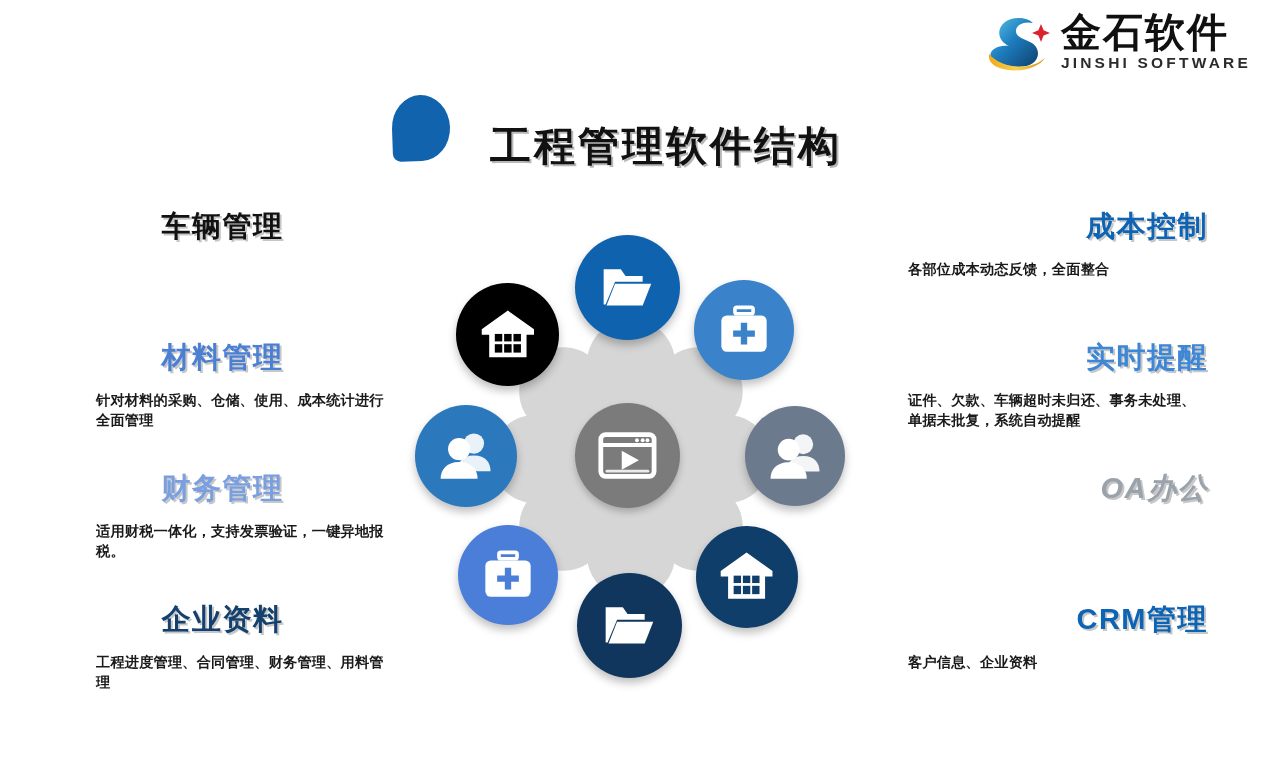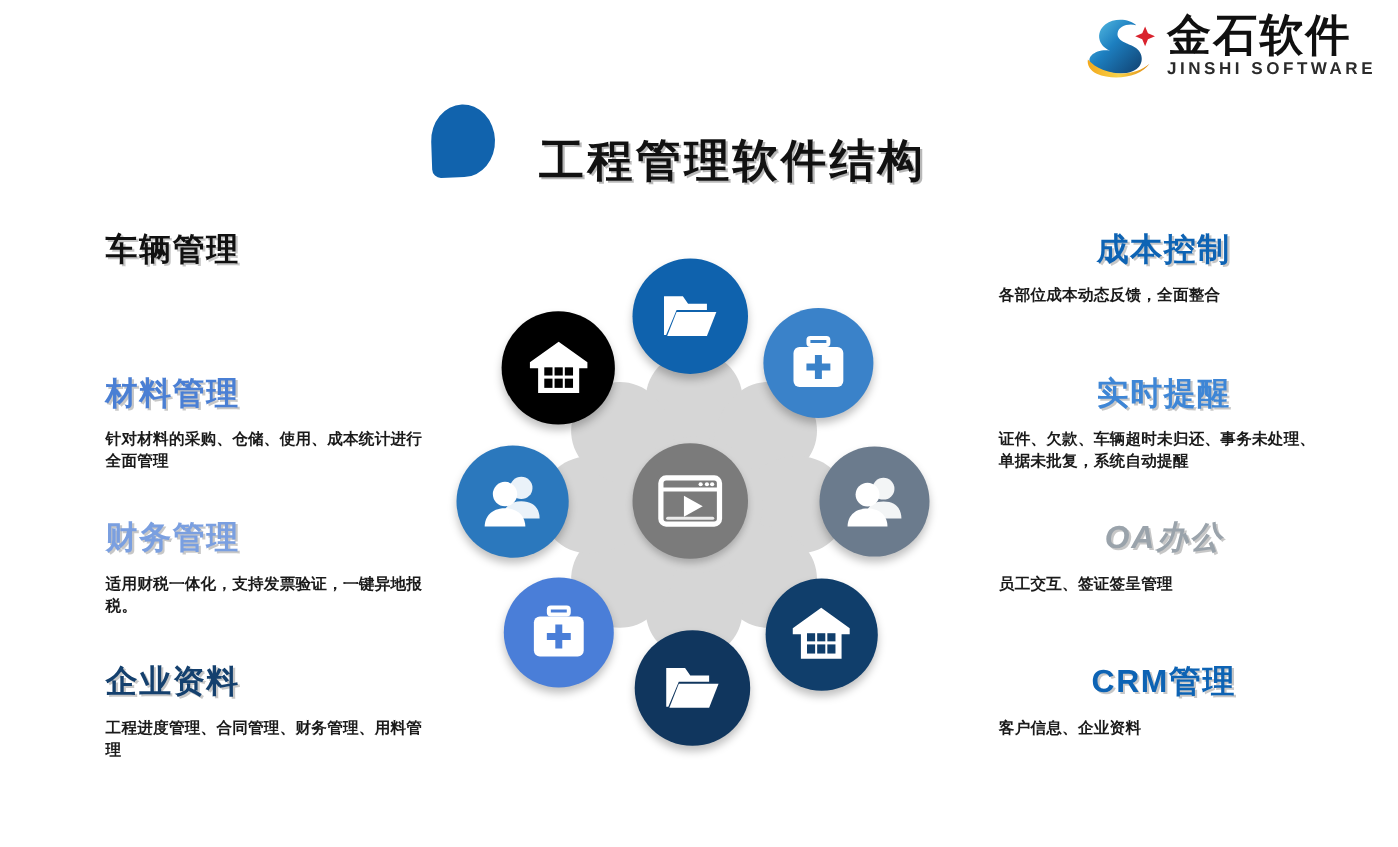--- a/index.html
+++ b/index.html
@@ -43,22 +43,22 @@
   .col { position: absolute; width: 300px; }
   .col-left  { left: 96px; top: 207px; text-align: left; }
   .col-right { left: 908px; top: 207px; text-align: left; }
 
   .block { margin-bottom: 0; }
   .block .head {
     font-size: 29px; font-weight: 700; letter-spacing: 1.5px;
     text-shadow: 2px 2px 0 rgba(0,0,0,0.22);
     white-space: nowrap;
   }
-  .col-left .block .head { text-align: left; width: 253px; }
-  .col-right .block .head { text-align: center; }
+  .col-left .block .head { text-align: center; width: 253px; }
+  .col-right .block .head { text-align: right; }
   .block .body {
     font-size: 14.2px; font-weight: 700; color: #1a1a1a; line-height: 20px;
     margin-top: 12px; letter-spacing: 0.2px;
   }
 
   
   .hub { position: absolute; left: 400px; top: 228px; width: 462px; height: 462px; }
   .hub svg { display: block; width: 462px; height: 462px; }
 
   .node { position: absolute; border-radius: 50%; display: flex; align-items: center; justify-content: center; }
@@ -123,21 +123,20 @@
     <div class="block" style="position:absolute;left:0;top:0;width:300px;">
       <div class="head" style="color:#0d63b4;">成本控制</div>
       <div class="body">各部位成本动态反馈，全面整合</div>
     </div>
     <div class="block" style="position:absolute;left:0;top:131px;width:300px;">
       <div class="head" style="color:#3e86d6;">实时提醒</div>
       <div class="body">证件、欠款、车辆超时未归还、事务未处理、单据未批复，系统自动提醒</div>
     </div>
     <div class="block" style="position:absolute;left:0;top:262px;width:300px;">
       <div class="head" style="color:#9aa3ab;font-style:italic;">OA办公</div>
-      <div class="body">员工交互、签证签呈管理</div>
     </div>
     <div class="block" style="position:absolute;left:0;top:393px;width:300px;">
       <div class="head" style="color:#0d63b4;">CRM管理</div>
       <div class="body">客户信息、企业资料</div>
     </div>
   </div>
 
   <div class="hub">
 
     <svg viewBox="0 0 462 462" xmlns="http://www.w3.org/2000/svg">

